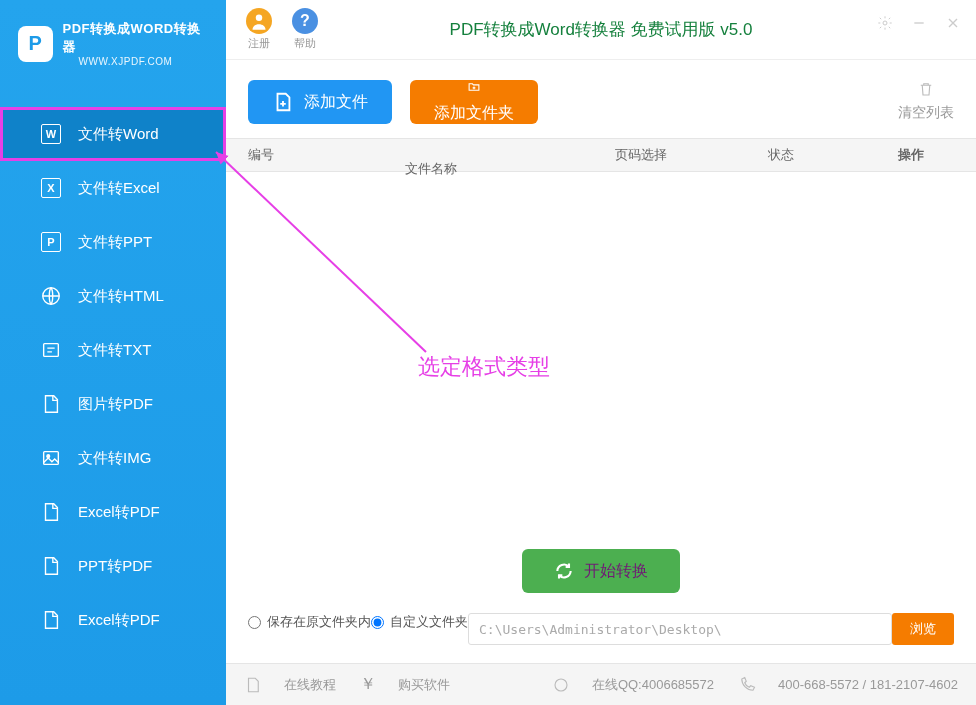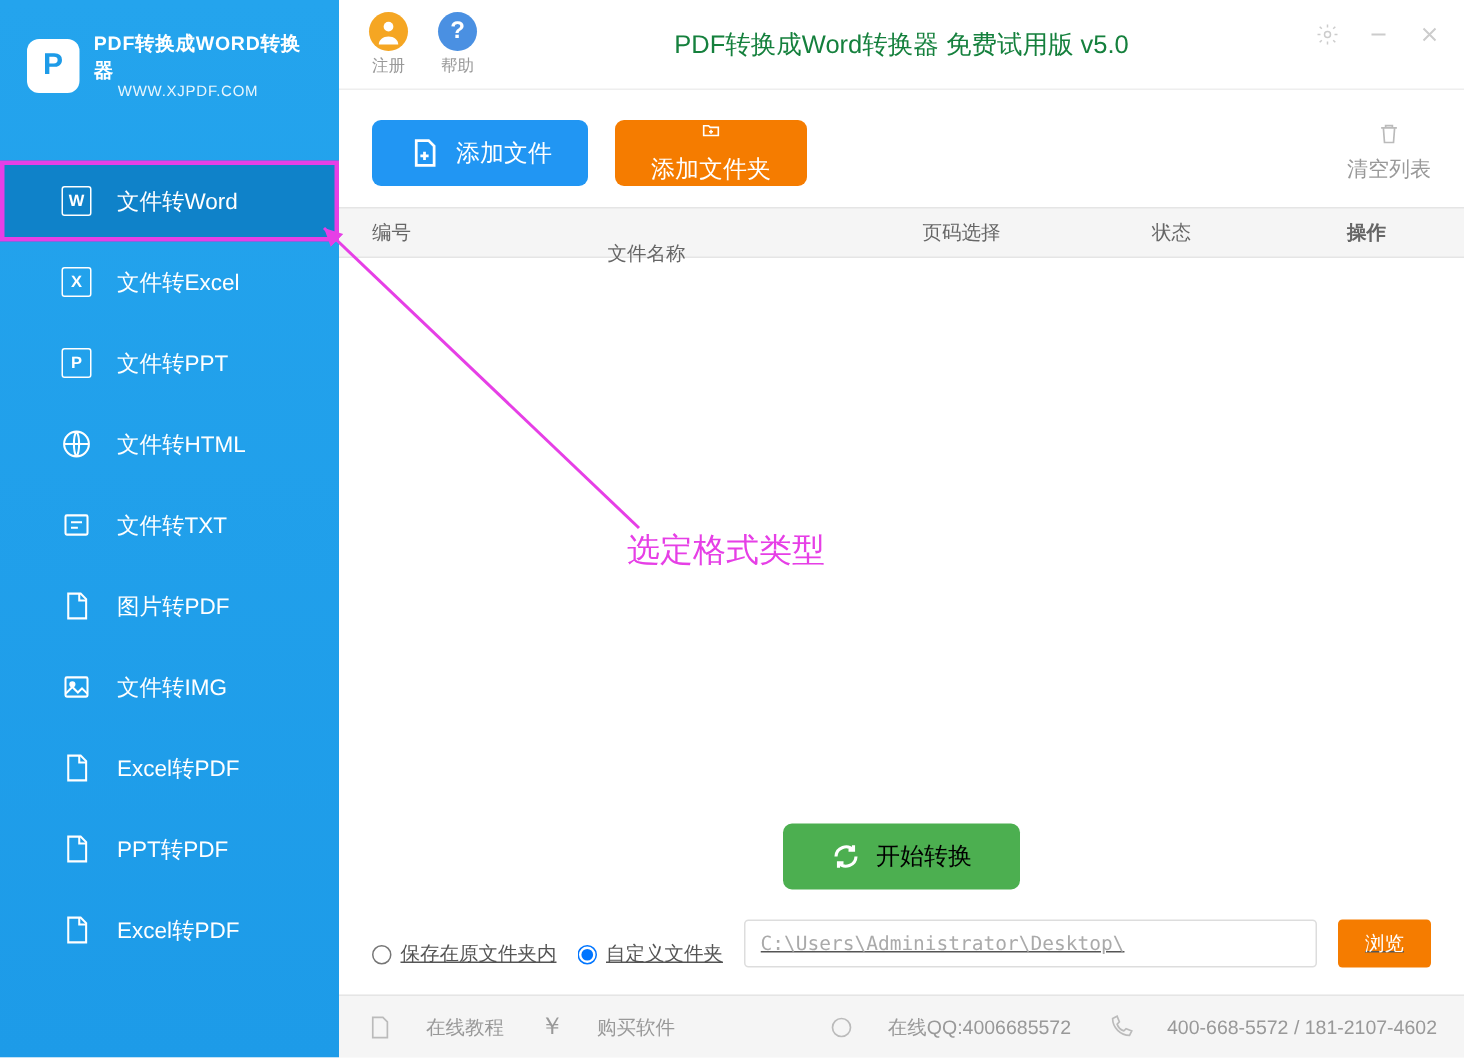--- a/index.html
+++ b/index.html
@@ -47,24 +47,24 @@
     .th-name { flex: 1; margin-top: 28px; }
     .th-page { width: 150px; }
     .th-status { width: 130px; }
     .th-action { width: 130px; font-weight: bold; }
     
     .table-body { flex: 1; position: relative; }
     .annotation-text { position: absolute; left: 192px; top: 180px; color: #e63fe6; font-size: 22px; }
     .annotation-arrow { position: absolute; left: -20px; top: -30px; width: 260px; height: 260px; pointer-events: none; }
     
     .convert-bar { padding: 10px 0 20px; display: flex; justify-content: center; }
-    .convert-btn { height: 44px; padding: 0 32px; background: #4caf50; color: #000000; border: none; border-radius: 6px; font-size: 16px; display: flex; align-items: center; gap: 10px; cursor: pointer; }
+    .convert-btn { height: 44px; padding: 0 32px; background: #4caf50; color: #701a75; border: none; border-radius: 6px; font-size: 16px; display: flex; align-items: center; gap: 10px; cursor: pointer; }
     .convert-btn svg { width: 20px; height: 20px; stroke: #fff; fill: none; stroke-width: 2.5; }
     
-    .save-bar { padding: 0 22px 18px; display: flex; align-items: flex-end; gap: 14px; font-size: 13px; color: #555; text-decoration: underline; }
+    .save-bar { padding: 0 22px 18px; display: flex; align-items: flex-start; font-size: 13px; color: #555; }
     .radio-group { display: flex; align-items: center; gap: 6px; }
     .radio-group input { margin: 0; }
     .path-input { flex: 1; height: 32px; border: 1px solid #ddd; border-radius: 3px; padding: 0 10px; color: #aaa; font-size: 13px; font-family: monospace; }
     .browse-btn { height: 32px; padding: 0 18px; background: #f57c00; color: #fff; border: none; border-radius: 3px; font-size: 13px; cursor: pointer; }
     
     .statusbar { height: 42px; background: #f5f5f5; border-top: 1px solid #e5e5e5; display: flex; align-items: center; padding: 0 18px; gap: 24px; font-size: 13px; color: #999; }
     .status-item { display: flex; align-items: center; gap: 22px; cursor: pointer; }
     .status-item svg { width: 18px; height: 18px; stroke: #bbb; fill: none; stroke-width: 1.5; }
     .status-spacer { flex: 1; }
     .doc-letter { border: 1.5px solid #fff; border-radius: 2px; width: 20px; height: 20px; display: flex; align-items: center; justify-content: center; font-size: 11px; font-weight: bold; color: #fff; }

